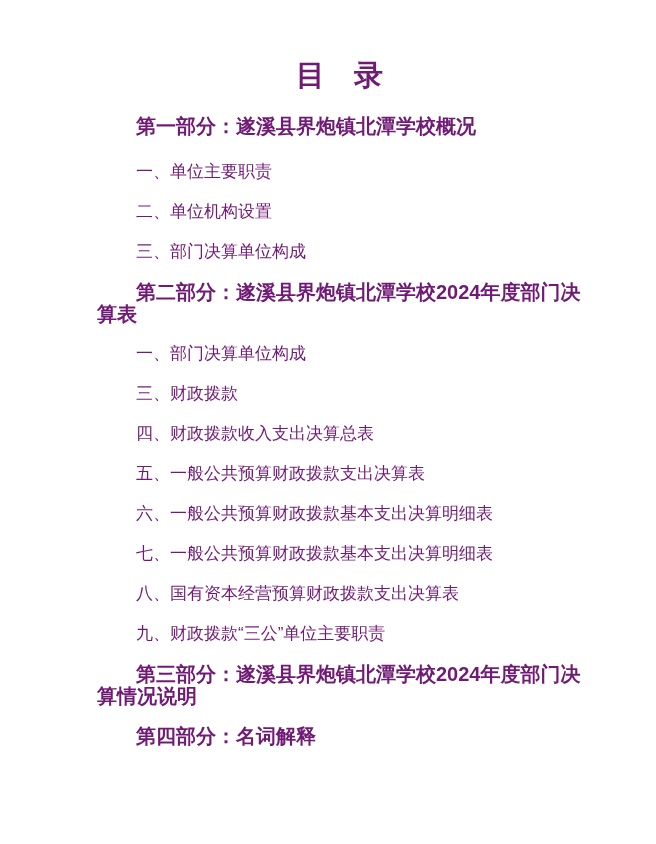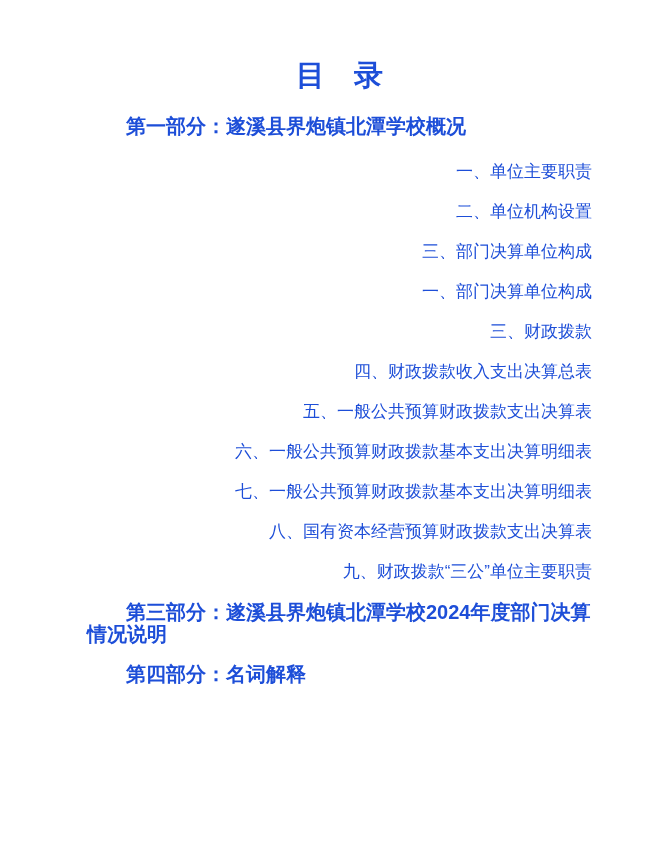--- a/index.html
+++ b/index.html
@@ -6,69 +6,69 @@
     margin: 0;
     padding: 0;
     background: #ffffff;
   }
   .page {
     position: relative;
     width: 656px;
     height: 844px;
     box-sizing: border-box;
     background: #ffffff;
-    color: #1d4ed8;
+    color: #701a75;
     padding: 57px 56px 0 79px;
     font-family: "Liberation Sans", "DejaVu Sans", sans-serif;
     overflow: hidden;
   }
   .doc-title {
     margin: 0 0 22px 0;
     font-size: 29px;
     font-weight: 700;
     line-height: 36px;
     text-align: center;
     white-space: pre;
   }
   .toc-list {
     margin: 0;
     padding: 0;
   }
   .toc-list p {
-    margin: 8px;
+    margin: 18px;
     text-indent: 39px;
     word-break: break-all;
   }
   .toc-list p.toc-heading {
     font-size: 20px;
     font-weight: 700;
     line-height: 22px;
     margin-bottom: 18px;
   }
   .toc-list p.toc-heading:first-child {
     margin-bottom: 24px;
   }
   .toc-list p.toc-item {
     font-size: 17px;
     font-weight: 400;
     line-height: 21px;
     margin-bottom: 19px;
-    text-align: right;
   }
 </style>
 </head>
 <body>
 
 <div class="page">
   <h1 class="doc-title">目　录</h1>
   <div class="toc-list">
       <p class="toc-heading">第一部分：遂溪县界炮镇北潭学校概况</p>
       <p class="toc-item">一、单位主要职责</p>
       <p class="toc-item">二、单位机构设置</p>
       <p class="toc-item">三、部门决算单位构成</p>
+      <p class="toc-heading">第二部分：遂溪县界炮镇北潭学校2024年度部门决算表</p>
       <p class="toc-item">一、部门决算单位构成</p>
       <p class="toc-item">三、财政拨款</p>
       <p class="toc-item">四、财政拨款收入支出决算总表</p>
       <p class="toc-item">五、一般公共预算财政拨款支出决算表</p>
       <p class="toc-item">六、一般公共预算财政拨款基本支出决算明细表</p>
       <p class="toc-item">七、一般公共预算财政拨款基本支出决算明细表</p>
       <p class="toc-item">八、国有资本经营预算财政拨款支出决算表</p>
       <p class="toc-item">九、财政拨款“三公”单位主要职责</p>
       <p class="toc-heading">第三部分：遂溪县界炮镇北潭学校2024年度部门决算情况说明</p>
       <p class="toc-heading">第四部分：名词解释</p>

